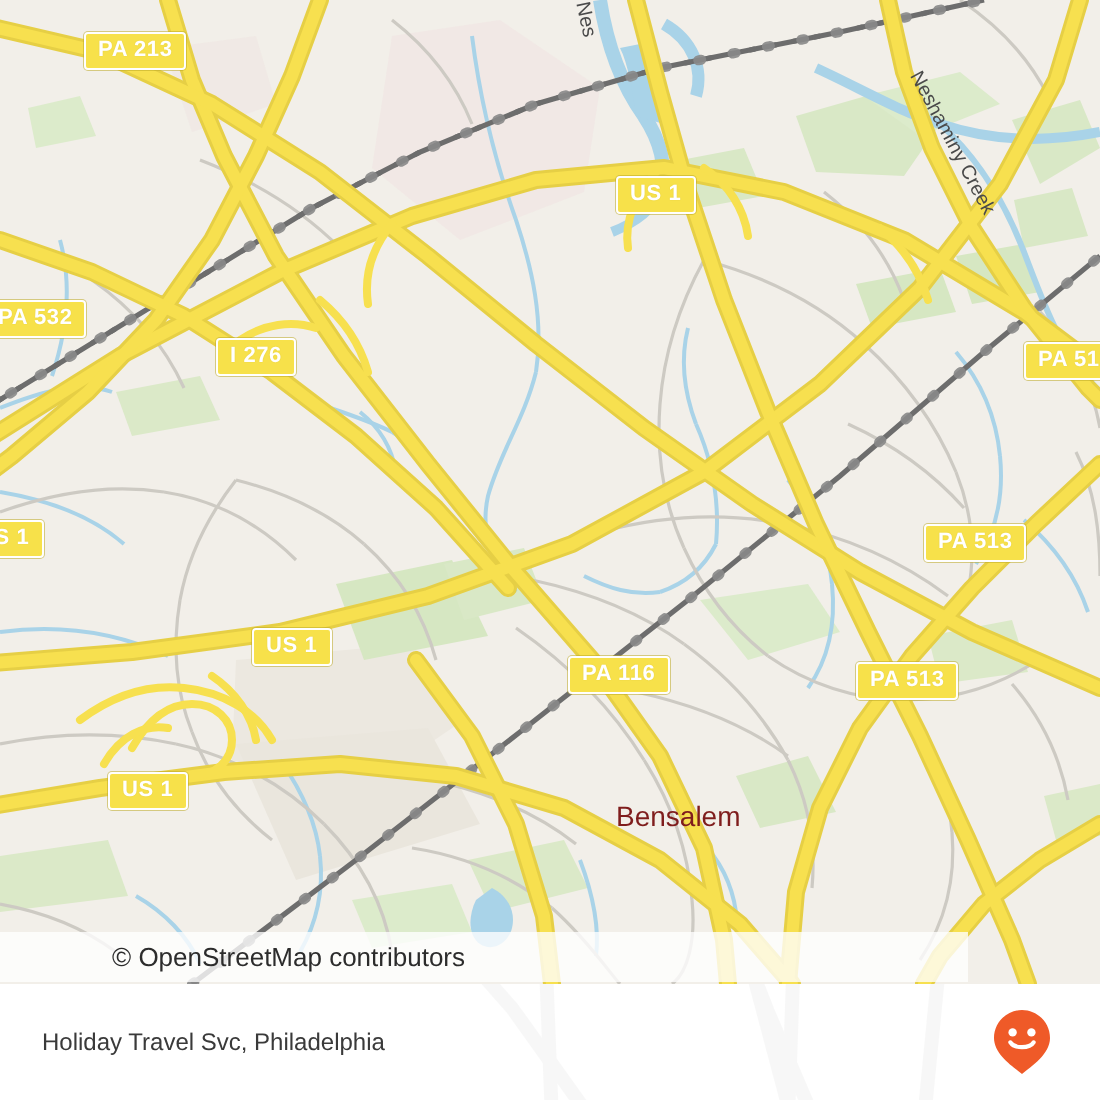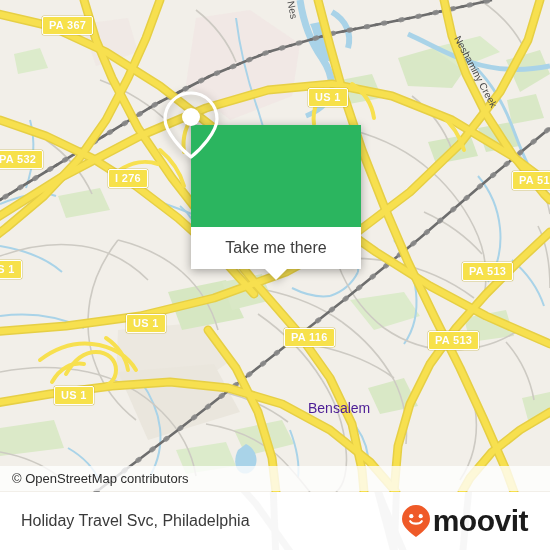--- a/index.html
+++ b/index.html
@@ -32,21 +32,21 @@
     letter-spacing:.3px;
     line-height:14px;
     padding:1px 6px 2px 6px;
     white-space:nowrap;
     box-shadow:0 0 0 .5px rgba(190,170,40,.55);
     text-shadow:0 0 1px rgba(0,0,0,.07);
   }
 
   .place-label{
     position:absolute;
-    color:#4c1d95;
+    color:#7f1d1d;
     font-size:14px;
     white-space:nowrap;
   }
   .creek-label{
     position:absolute;
     color:#4a4a4a;
     font-size:10px;
     white-space:nowrap;
   }
 
@@ -82,23 +82,23 @@
     width:0;height:0;
     border-left:11px solid transparent;
     border-right:11px solid transparent;
     border-top:11px solid #ffffff;
   }
 
   
   #attribution{
     position:absolute;
     left:0;top:466px;
-    width:550px;height:25px;
+    width:440px;height:25px;
     background:rgba(255,255,255,.78);
-    display:flex;align-items:center;
+    display:flex;align-items:center;padding-left:44px;
   }
   #attribution-text{
     padding-left:12px;
     font-size:13px;
     color:#2c2c2c;
   }
 
   
   #footer{
     position:absolute;
@@ -108,21 +108,21 @@
     display:flex;align-items:center;
     overflow:hidden;
   }
   #footer-ghost{
     position:absolute;left:0;top:-492px;width:550px;height:550px;
     opacity:.07;pointer-events:none;
   }
   #footer-title{
     position:relative;
     padding-left:21px;
-    font-size:16px;
+    font-size:12px;
     color:#3a3a3a;
     white-space:nowrap;
   }
   #footer-logo{
     position:absolute;
     right:22px;top:50%;
     transform:translateY(-50%);
     display:flex;align-items:center;
   }
   #footer-logo-mark{margin-right:2px;display:block;}
@@ -309,44 +309,32 @@
         </g>
 
       </g>
     </svg>
 
     <div class="creek-label" style="left:462px;top:34px;transform:rotate(62deg);transform-origin:left top;">Neshaminy Creek</div>
     <div class="creek-label" style="left:296px;top:0px;transform:rotate(78deg);transform-origin:left top;">Nes</div>
 
     <div class="place-label" style="left:308px;top:400px;">Bensalem</div>
 
-    <div class="shield" style="left:42px;top:16px;">PA 367</div>
+    <div class="shield" style="left:42px;top:16px;">PA 213</div>
     <div class="shield" style="left:-8px;top:150px;">PA 532</div>
     <div class="shield" style="left:108px;top:169px;">I 276</div>
     <div class="shield" style="left:308px;top:88px;">US 1</div>
     <div class="shield" style="left:512px;top:171px;">PA 513</div>
     <div class="shield" style="left:462px;top:262px;">PA 513</div>
     <div class="shield" style="left:126px;top:314px;">US 1</div>
     <div class="shield" style="left:284px;top:328px;">PA 116</div>
     <div class="shield" style="left:428px;top:331px;">PA 513</div>
     <div class="shield" style="left:54px;top:386px;">US 1</div>
     <div class="shield" style="left:-18px;top:260px;">US 1</div>
 
-    <div id="callout">
-      <div id="callout-top">
-        <svg id="callout-pin" width="62" height="74" viewBox="0 0 62 74">
-          <path d="M31,5 C16.6,5 5,16.6 5,31 C5,44 22,62 31,69 C40,62 57,44 57,31 C57,16.6 45.4,5 31,5 Z" fill="none" stroke="#ffffff" stroke-width="3.2" stroke-linejoin="round"></path>
-          <circle cx="31" cy="29" r="9" fill="#ffffff"></circle>
-        </svg>
-      </div>
-      <div id="callout-bottom">
-        <span id="callout-label">Take me there</span>
-      </div>
-      <div id="callout-tail"></div>
-    </div>
 
     <div id="attribution">
       <span id="attribution-text">© OpenStreetMap contributors</span>
     </div>
   </div>
 
   <div id="footer">
 
     <svg id="footer-ghost" viewBox="0 0 550 550">
       <g fill="none" stroke="#9a9a9a" stroke-width="7">
@@ -361,17 +349,16 @@
 
     <span id="footer-title">Holiday Travel Svc, Philadelphia</span>
 
     <div id="footer-logo">
       <svg id="footer-logo-mark" width="30" height="34" viewBox="0 0 30 34">
         <path d="M15,1 C7.3,1 1,7.3 1,15 C1,23 10,29 15,33 C20,29 29,23 29,15 C29,7.3 22.7,1 15,1 Z" fill="#ef5a28"></path>
         <circle cx="10.3" cy="12.2" r="2.1" fill="#ffffff"></circle>
         <circle cx="19.7" cy="12.2" r="2.1" fill="#ffffff"></circle>
         <path d="M9.2,17.2 C11.2,20.4 18.8,20.4 20.8,17.2" fill="none" stroke="#ffffff" stroke-width="2.1" stroke-linecap="round"></path>
       </svg>
-      <span id="footer-logo-text">moovit</span>
     </div>
   </div>
 
 </div>
 
 </body></html>

